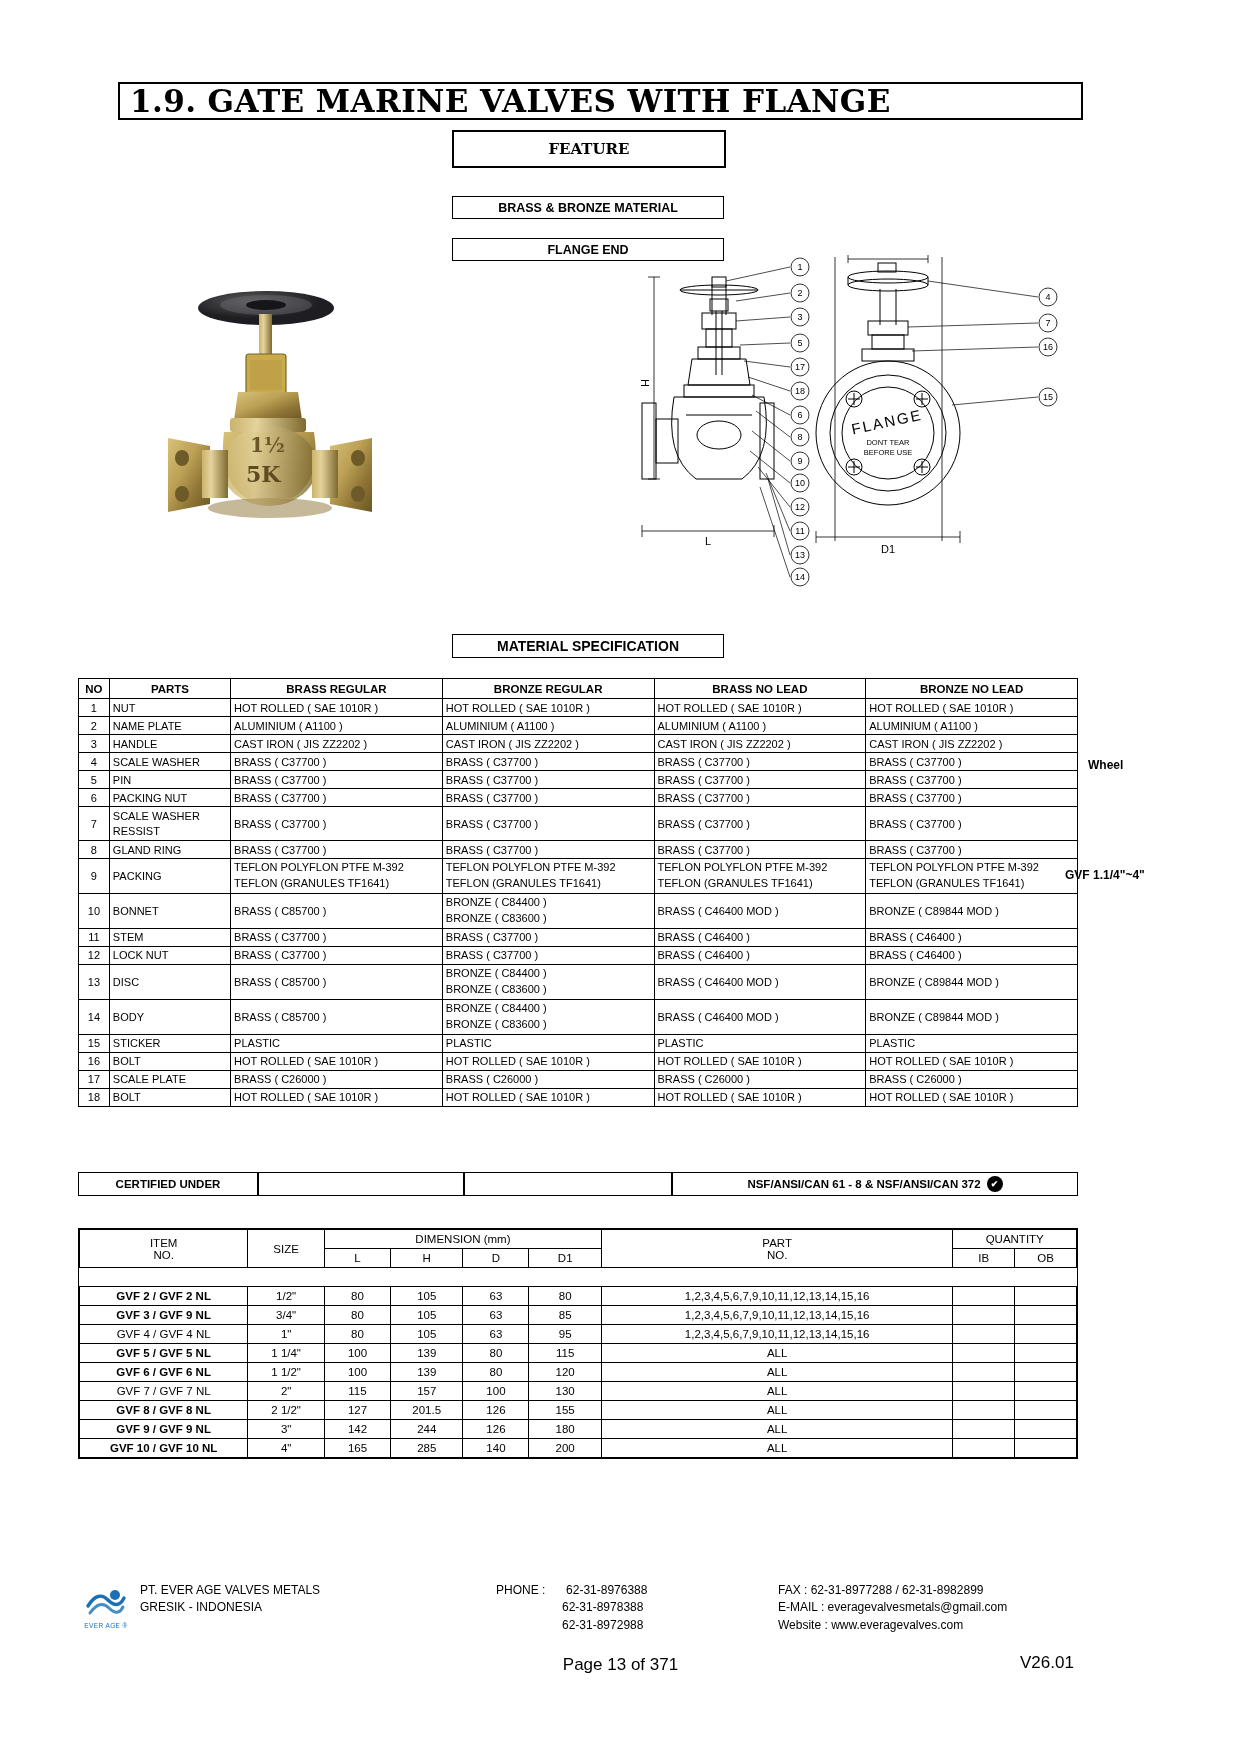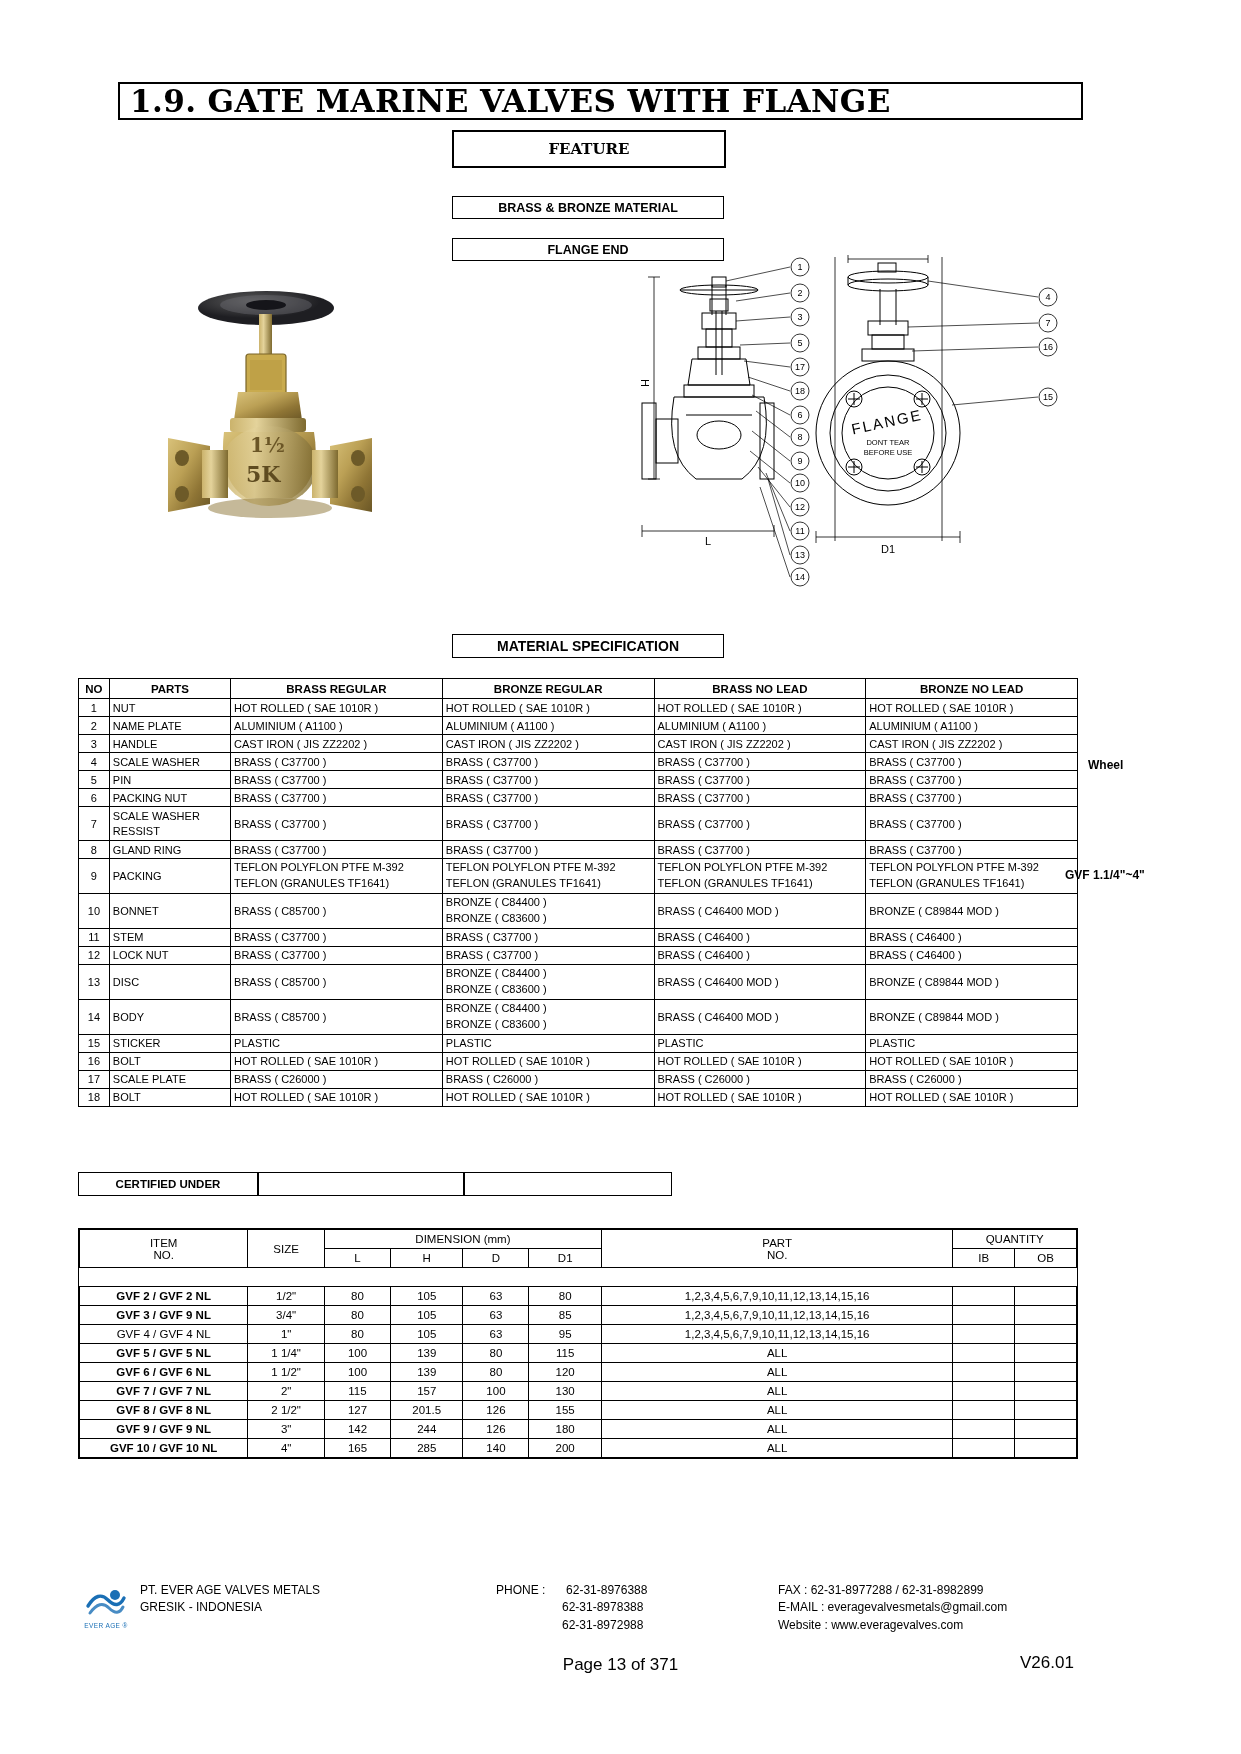--- a/index.html
+++ b/index.html
@@ -599,20 +599,24 @@
       </tbody>
   </table>
 
   <div class="sidenote" style="left:1088px; top:758px;">Wheel</div>
   <div class="sidenote" style="left:1065px; top:868px;">GVF 1.1/4"~4"</div>
 
   <div class="certified">
     <div class="cbox c1">CERTIFIED UNDER</div>
     <div class="cbox c2"></div>
     <div class="cbox c3"></div>
+    <div class="cbox c4">
+      <span>NSF/ANSI/CAN 61 - 8 &amp; NSF/ANSI/CAN 372</span>
+      <span style="display:inline-block;width:16px;height:16px;border-radius:50%;background:#000;color:#fff;font-size:9px;line-height:16px;text-align:center;margin-left:6px;">✔</span>
+    </div>
   </div>
 
   <div class="dim-wrap">
     <table class="dim">
       <tbody>
           <tr>
         <td rowspan="2" style="width:158px;">
           <div>ITEM</div>
           <div>NO.</div>
         </td>
@@ -694,21 +698,21 @@
             <td>1 1/2"</td>
             <td>100</td>
             <td>139</td>
             <td>80</td>
             <td>120</td>
             <td>ALL</td>
             <td></td>
             <td></td>
           </tr>
           <tr>
-            <td style="font-weight: bold; margin-top: 37px;">GVF 7 / GVF 7 NL</td>
+            <td style="font-weight: normal; margin-top: 37px;">GVF 7 / GVF 7 NL</td>
             <td>2"</td>
             <td>115</td>
             <td>157</td>
             <td>100</td>
             <td>130</td>
             <td>ALL</td>
             <td></td>
             <td></td>
           </tr>
           <tr>

